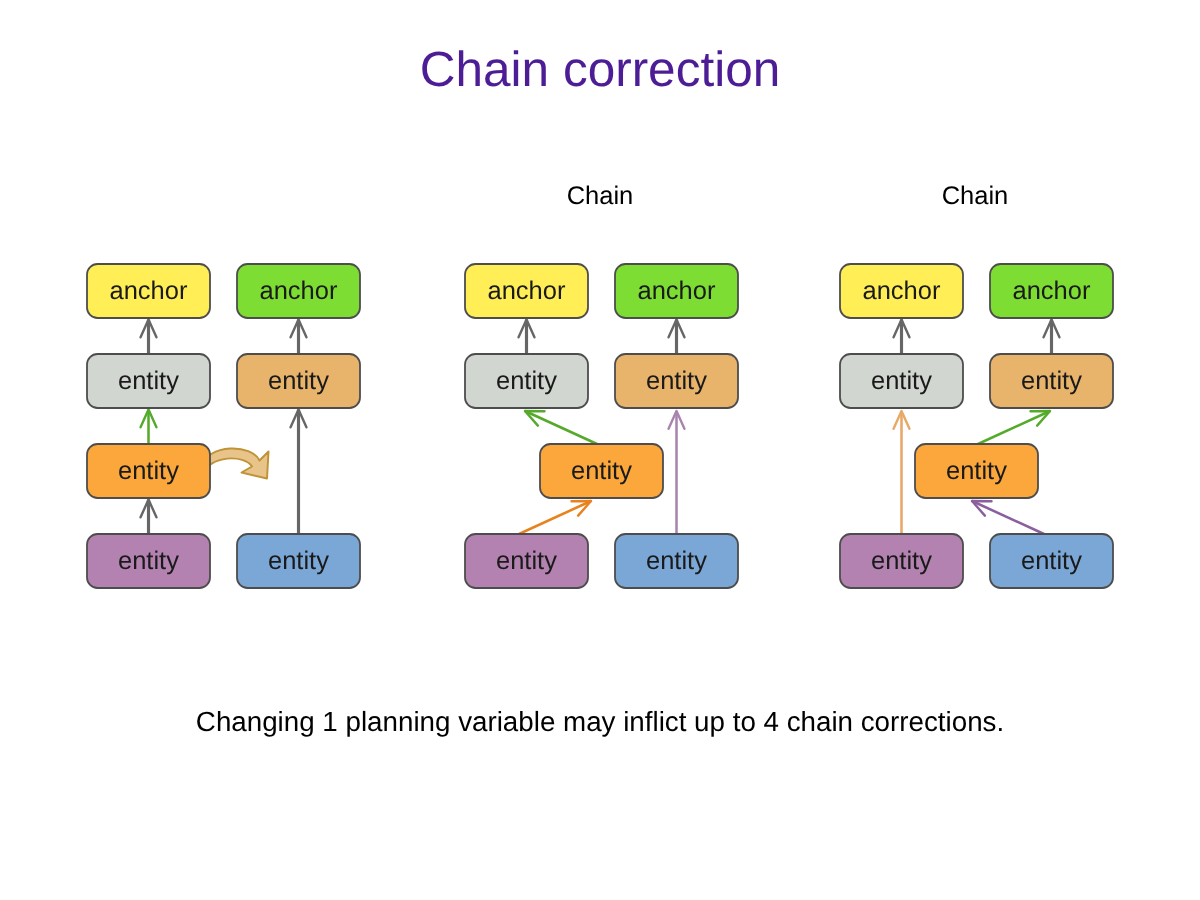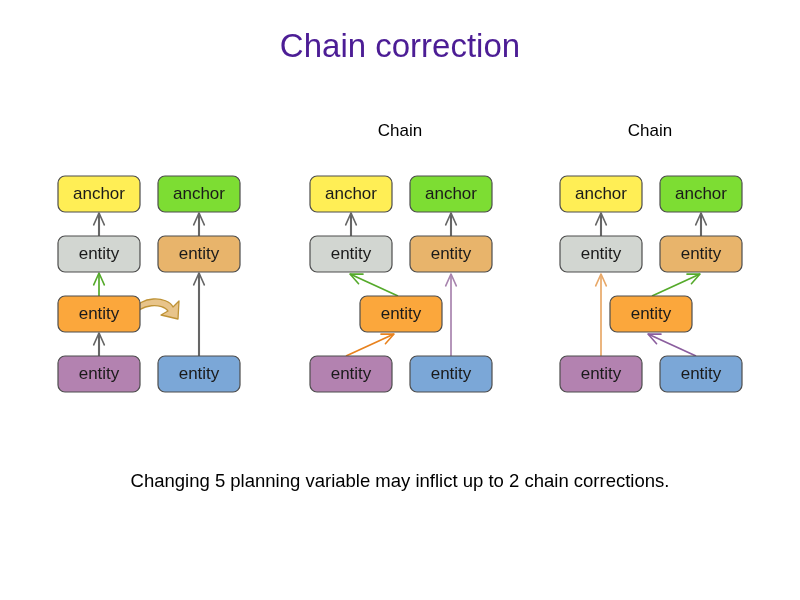--- a/index.html
+++ b/index.html
@@ -189,15 +189,15 @@
           <rect x="560" y="356" width="82" height="36" rx="7" ry="7" fill="#b382b0" class="boxShape"></rect>
           <text x="601" y="375" class="nodeLabel">entity</text>
         </g>
         <g>
           <rect x="660" y="356" width="82" height="36" rx="7" ry="7" fill="#7ba7d7" class="boxShape"></rect>
           <text x="701" y="375" class="nodeLabel">entity</text>
         </g>
       </g>
     </svg>
 
-  <div class="caption">Changing 5 planning variable may inflict up to 2 chain corrections.</div>
+  <div class="caption">Changing 1 planning variable may inflict up to 4 chain corrections.</div>
 
 </div>
 
 </body></html>

